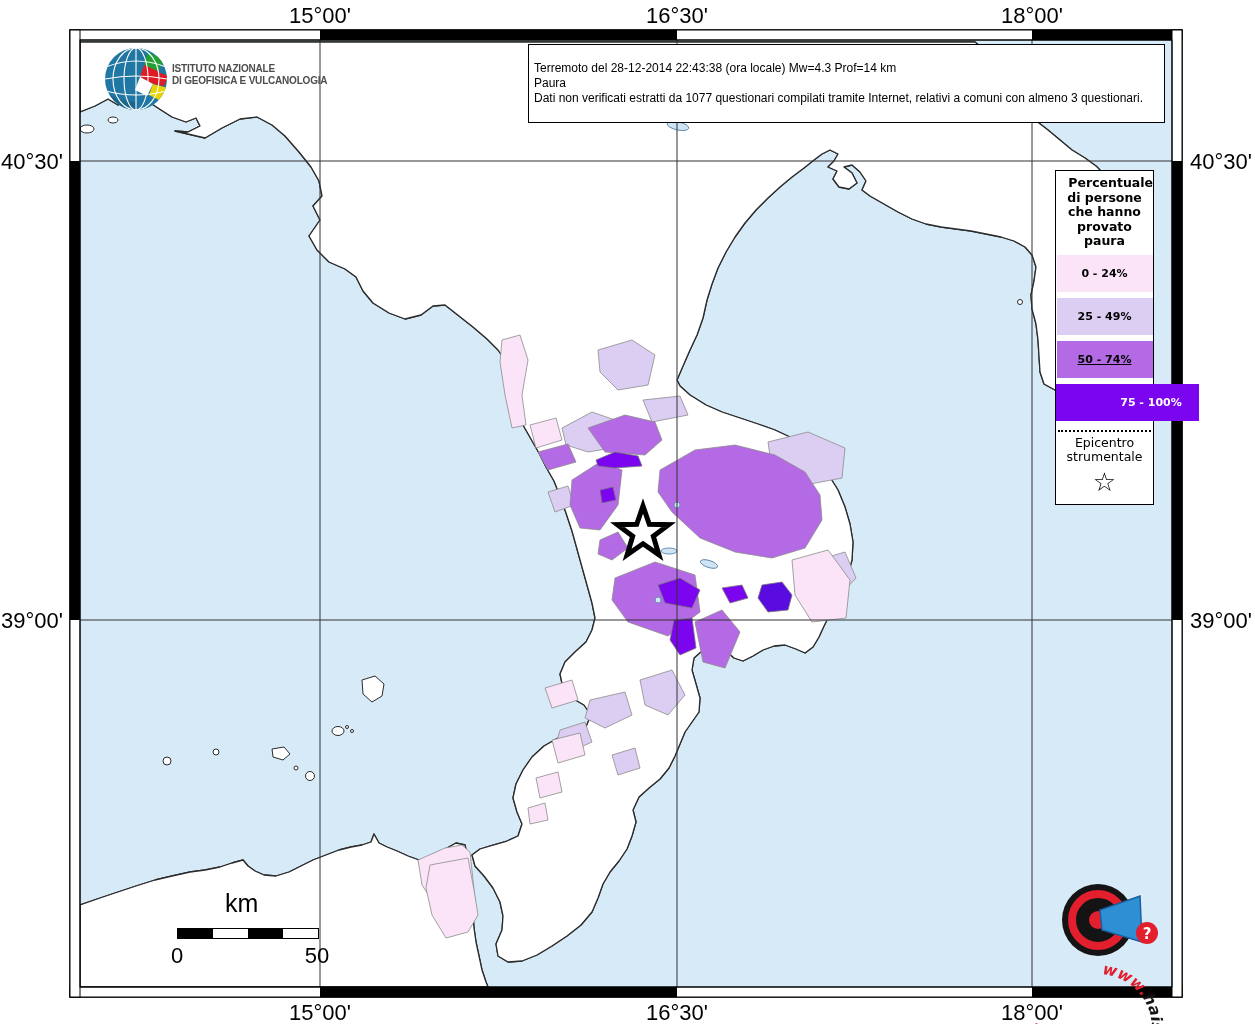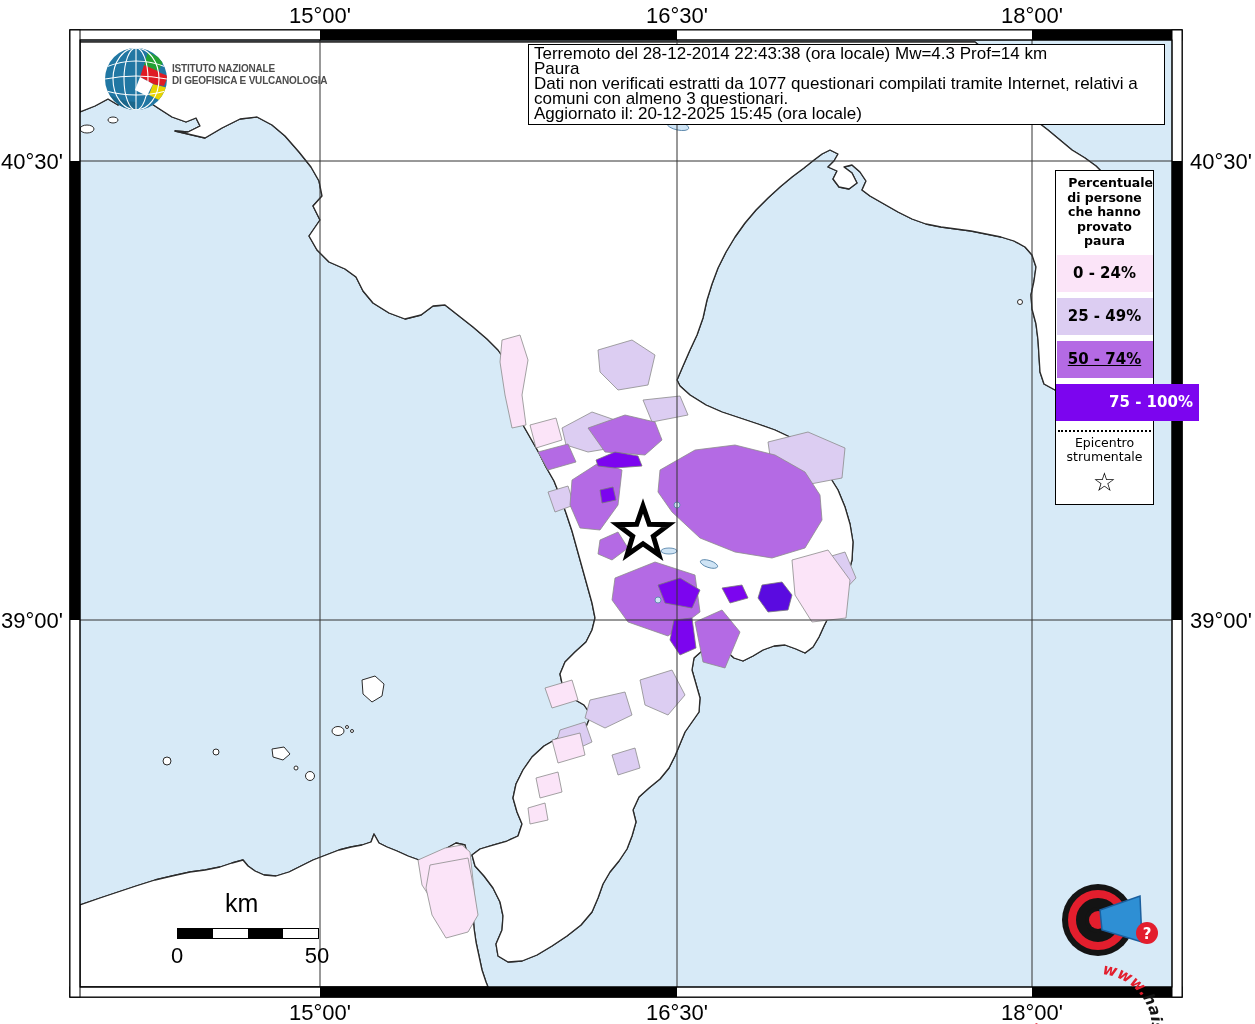--- a/index.html
+++ b/index.html
@@ -2,26 +2,26 @@
 <html><head>
 <meta charset="utf-8">
 <style>
   html,body{margin:0;padding:0;background:#fff;width:1255px;height:1024px;overflow:hidden;
     font-family:"Liberation Sans",sans-serif;}
   #stage{position:relative;width:1255px;height:1024px;background:#fff;}
   #mapsvg{position:absolute;left:0;top:0;}
   .axlab{position:absolute;font-size:22px;color:#000;white-space:nowrap;}
   .axlab.ctr{transform:translateX(-50%);text-align:center;}
   .infobox{position:absolute;left:528px;top:44px;width:625px;background:#fff;
-    border:1.6px solid #000;font-size:17px;line-height:14.9px;padding:2px 5px;color:#000;}
+    border:1.6px solid #000;font-size:12px;line-height:14.9px;padding:16px 5px;color:#000;}
   .legend{position:absolute;left:1055px;top:170px;width:97px;background:#fff;
     border:1.6px solid #000;text-align:center;font-family:"DejaVu Sans",sans-serif;padding-bottom:7px;}
   .legend .tl{font-weight:bold;font-size:12.5px;line-height:14.5px;}
   .legend .tl:first-child{margin-top:5px;text-align:right;}
-  .swatch{width:96px;height:37px;margin:6px auto 0 auto;font-weight:bold;font-size:15px;
+  .swatch{width:96px;height:37px;margin:6px auto 0 auto;font-weight:bold;font-size:11px;
     line-height:37px;text-align:center;}
   .epi-div{border-top:2px dotted #000;margin:9px 2px 4px 2px;}
   .epi-line{font-weight:normal;font-size:12.5px;line-height:14.5px;}
   .epi-star{font-size:26px;line-height:30px;margin-top:2px;}
   .sb-num{position:absolute;font-size:22px;color:#000;text-align:center;}
   .sb-km{position:absolute;font-size:25px;color:#000;}
   .sb-bar{position:absolute;left:177px;top:928px;width:140px;height:9px;border:1.5px solid #000;
     display:flex;}
   .sb-seg{height:100%;flex:0 0 35px;}
   .ingv-text{position:absolute;left:172px;top:63px;font-size:10px;line-height:12px;
@@ -216,21 +216,20 @@
 
 <div class="ingv-text">
   <div>ISTITUTO NAZIONALE</div>
   <div>DI GEOFISICA E VULCANOLOGIA</div>
 </div>
 
 <div class="infobox">
   <div>Terremoto del 28-12-2014 22:43:38 (ora locale) Mw=4.3 Prof=14 km</div>
   <div>Paura</div>
   <div>Dati non verificati estratti da 1077 questionari compilati tramite Internet, relativi a comuni con almeno 3 questionari.</div>
-  <div>Aggiornato il: 20-12-2025 15:45 (ora locale)</div>
 </div>
 
 <div class="legend">
   <div class="tl">Percentuale</div>
   <div class="tl">di persone</div>
   <div class="tl">che hanno</div>
   <div class="tl">provato</div>
   <div class="tl">paura</div>
   <div class="swatch" style="background: rgb(251, 228, 248); color: rgb(0, 0, 0);">0 - 24%</div>
   <div class="swatch" style="background: rgb(220, 205, 242); color: rgb(0, 0, 0);">25 - 49%</div>

